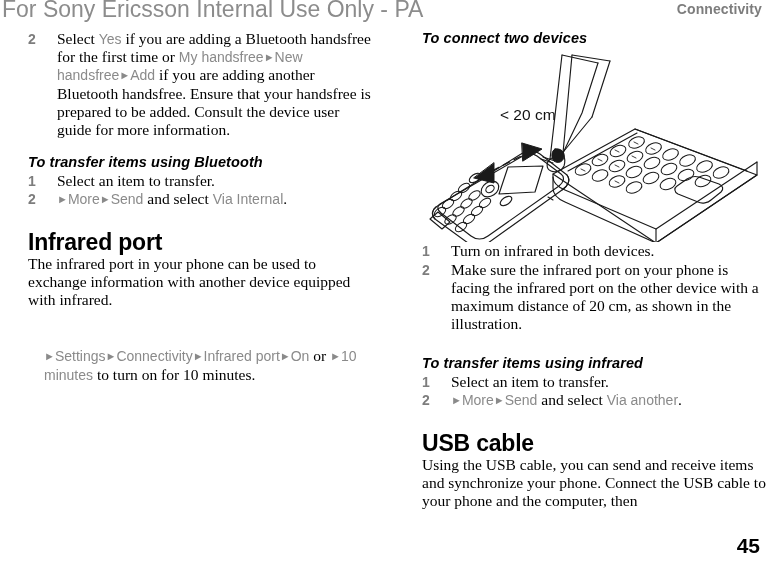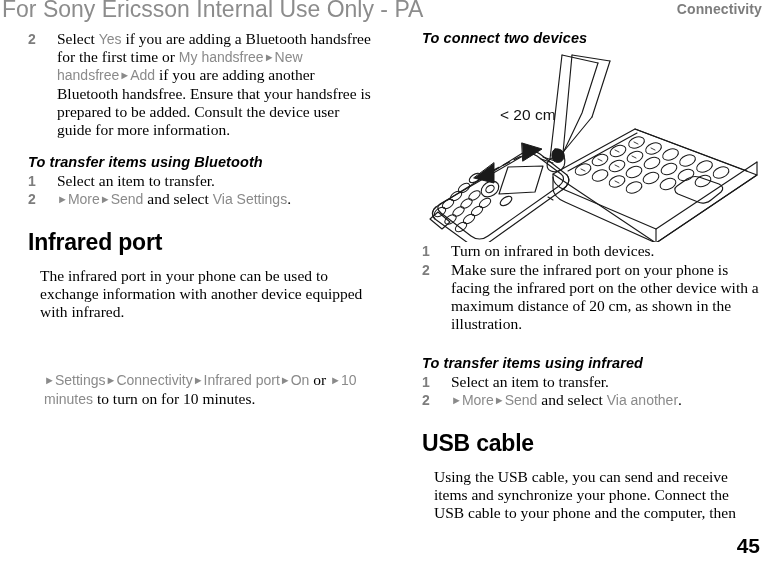--- a/index.html
+++ b/index.html
@@ -69,21 +69,21 @@
     padding: 0;
     line-height: 1.2;
     letter-spacing: 0.1px;
   }
 
   
   p.body {
     font-family: "Liberation Serif", serif;
     font-size: 15.5px;
     line-height: 18.2px;
-    margin: 12px;
+    margin: 0;
     padding: 0;
     color: #000;
   }
 
   
   ol.steps {
     list-style: none;
     margin: 0;
     padding: 0;
   }
@@ -165,21 +165,21 @@
   </ol>
 
   <div class="gap-m"></div>
 
   <h2 class="proc">To transfer items using Bluetooth</h2>
   <ol class="steps">
     <li>
       <span class="num">1</span><span>Select an item to transfer.</span>
     </li>
     <li>
-      <span class="num">2</span><span class="arrow">►</span><span class="ui">More</span><span class="arrow">►</span><span class="ui">Send</span><span> and select </span><span class="ui">Via Settings</span><span>.</span>
+      <span class="num">2</span><span class="arrow">►</span><span class="ui">More</span><span class="arrow">►</span><span class="ui">Send</span><span> and select </span><span class="ui">Via Internal</span><span>.</span>
     </li>
   </ol>
 
   <div class="gap-l"></div>
 
   <h1 class="section">Infrared port</h1>
   <p class="body">The infrared port in your phone can be used to exchange information with another device equipped with infrared.</p>
 
   <div class="gap-l"></div>
 

